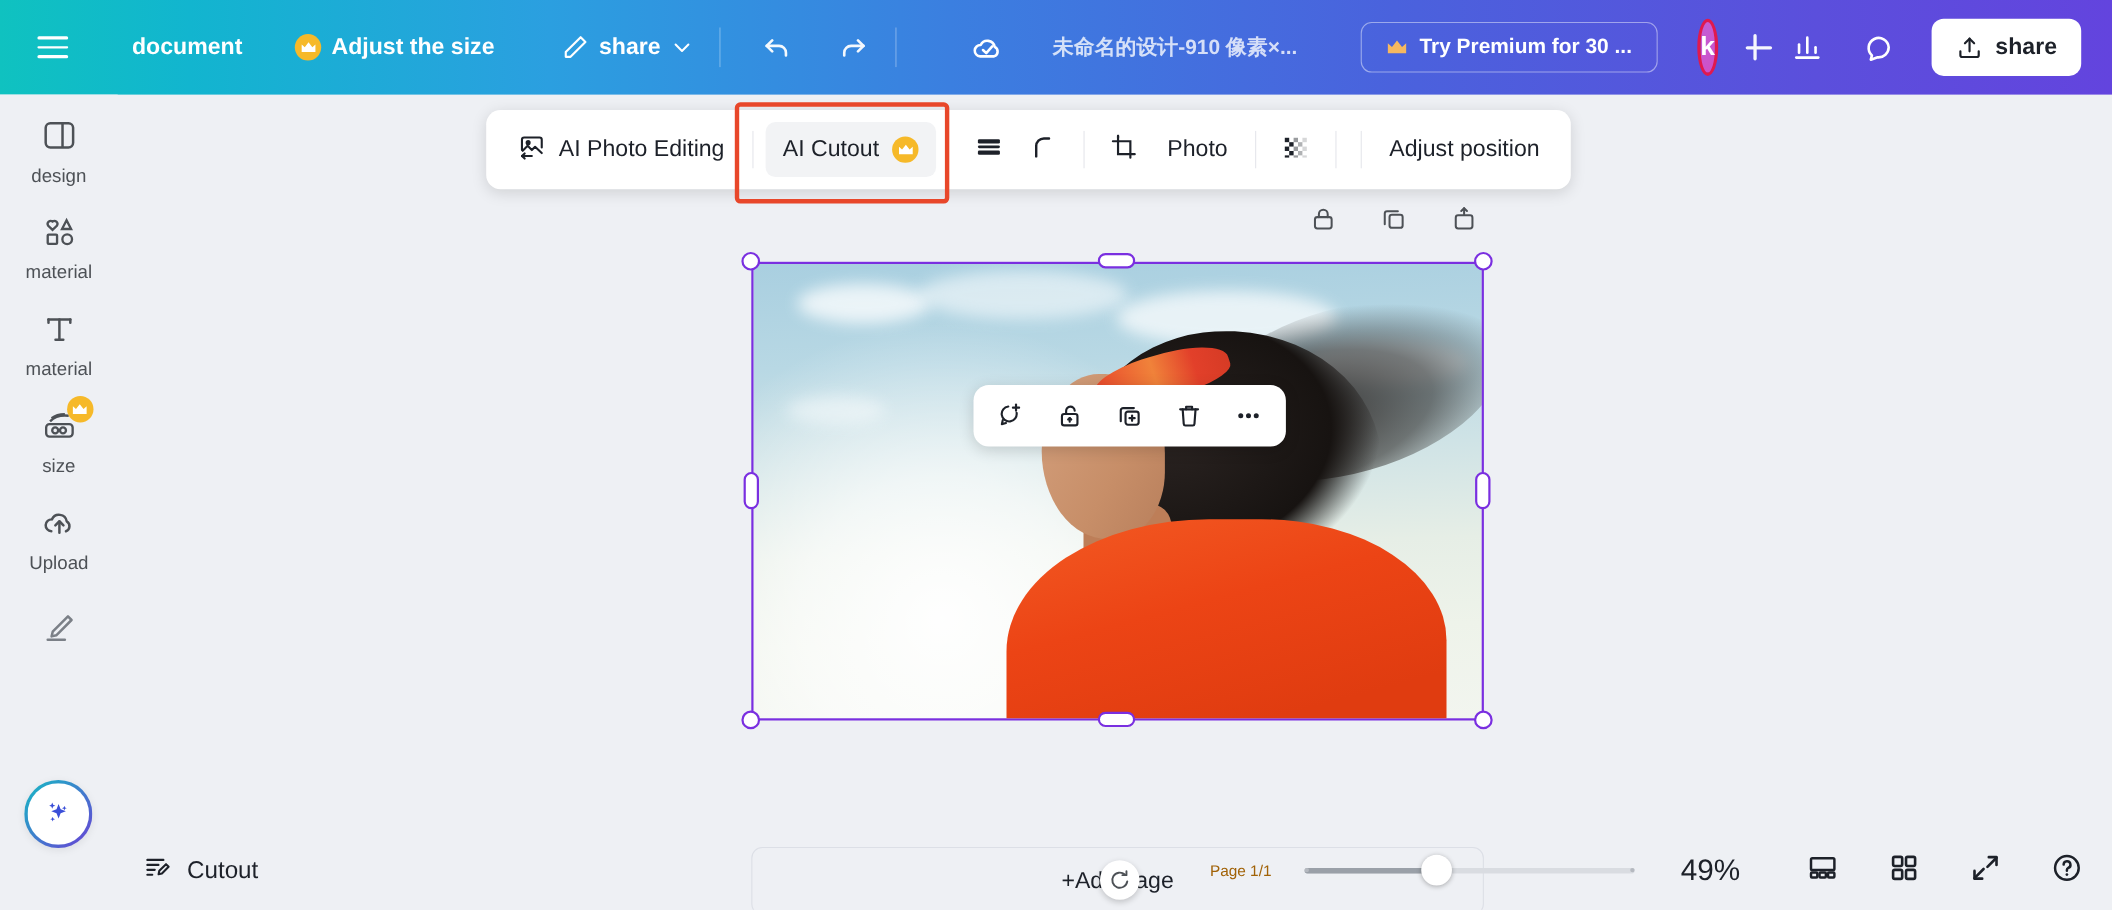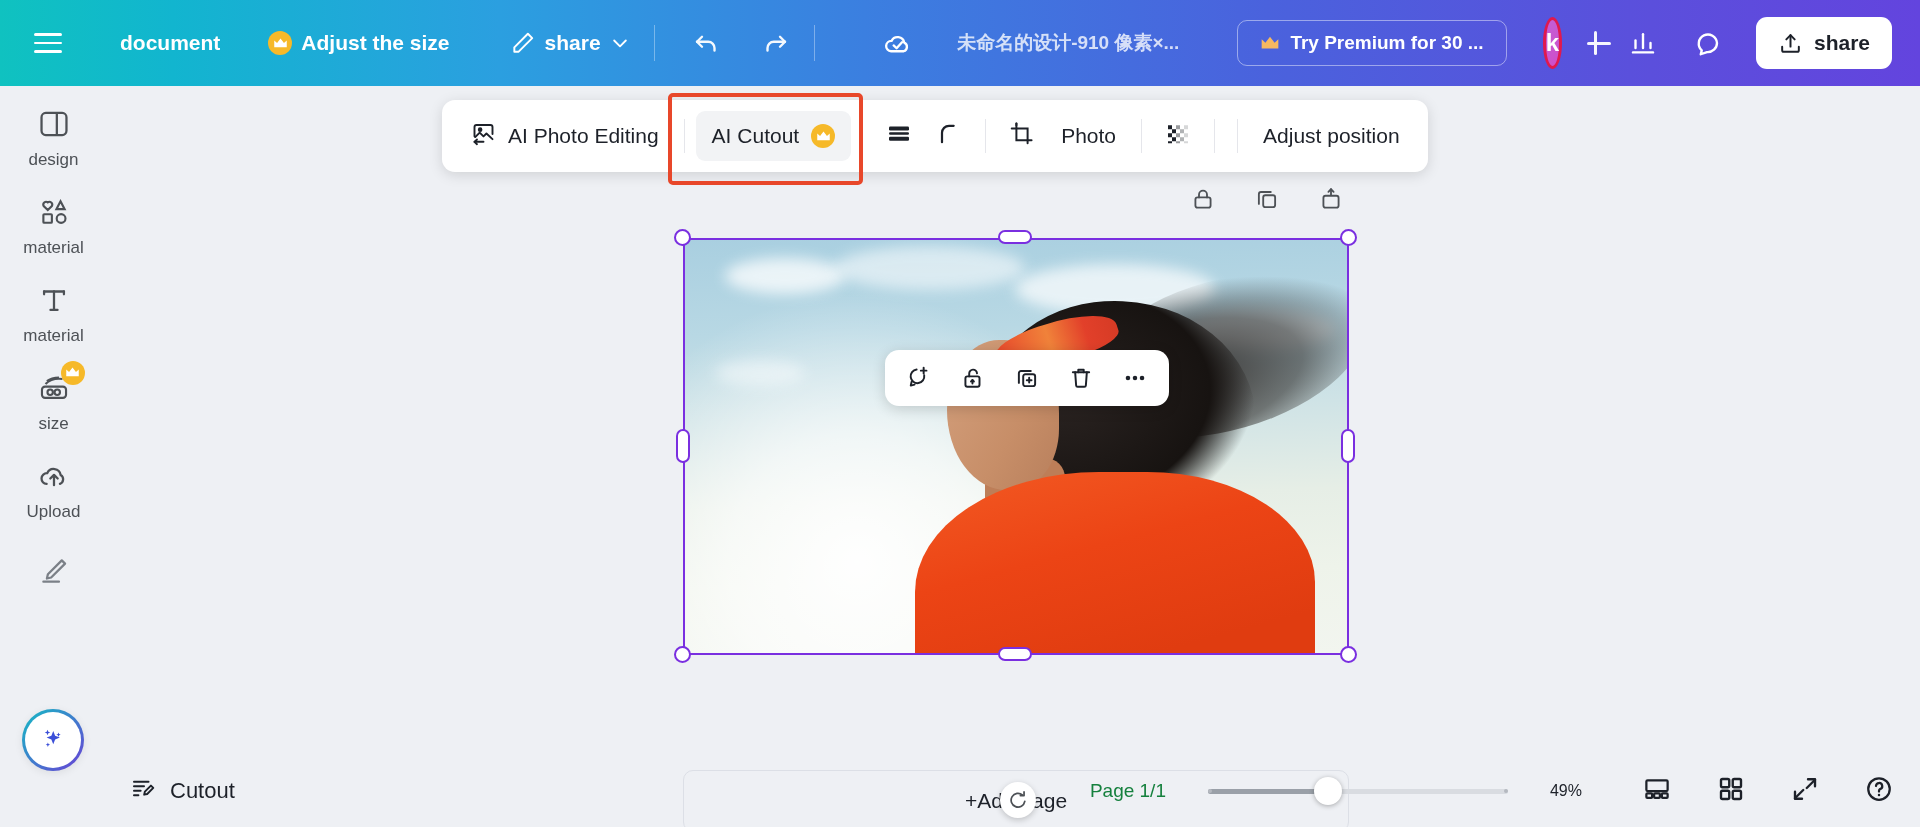--- a/index.html
+++ b/index.html
@@ -204,27 +204,27 @@
     background:#fff; box-shadow:0 2px 6px rgba(0,0,0,.2); display:flex;align-items:center;justify-content:center; cursor:pointer;
   }
 
   
   .bottombar {
     position:absolute; left:0; bottom:0; width:1920px; height:72px;
     display:flex; align-items:center;
   }
   .remark { margin-left:130px; display:flex; align-items:center; gap:13px; font-size:22px; color:#1d2129; cursor:pointer;}
   .bb-right { margin-left:auto; display:flex; align-items:center; gap:0; padding-right:26px;}
-  .page-count { font-size:19px; color:#15803d; margin-right:42px; white-space:nowrap;}
+  .page-count { font-size:14px; color:#a16207; margin-right:30px; white-space:nowrap;}
   .slider { position:relative; width:300px; height:22px; display:flex; align-items:center; cursor:pointer;}
   .slider .trk { position:absolute; left:0; right:0; height:5px; border-radius:3px; background:#d9dce1;}
   .slider .fil { position:absolute; left:0; width:40%; height:5px; border-radius:3px; background:#9aa0a8;}
   .slider .knob { position:absolute; left:40%; transform:translateX(-50%); width:28px;height:28px;border-radius:50%; background:#fff; box-shadow:0 1px 5px rgba(0,0,0,.3);}
   .slider .endpt { position:absolute; width:4px;height:4px;border-radius:50%;background:#b5b9c0;}
-  .zoomval { margin-left:42px; font-size:16px; color:#1d2129; font-weight:500;}
+  .zoomval { margin-left:42px; font-size:27px; color:#1d2129; font-weight:500;}
   .bb-icons { display:flex; align-items:center; gap:44px; margin-left:60px;}
   .bb-icons .ic { cursor:pointer; }
 </style>
 </head>
 <body>
 
 <div id="app">
 
   <div class="topbar">
 

